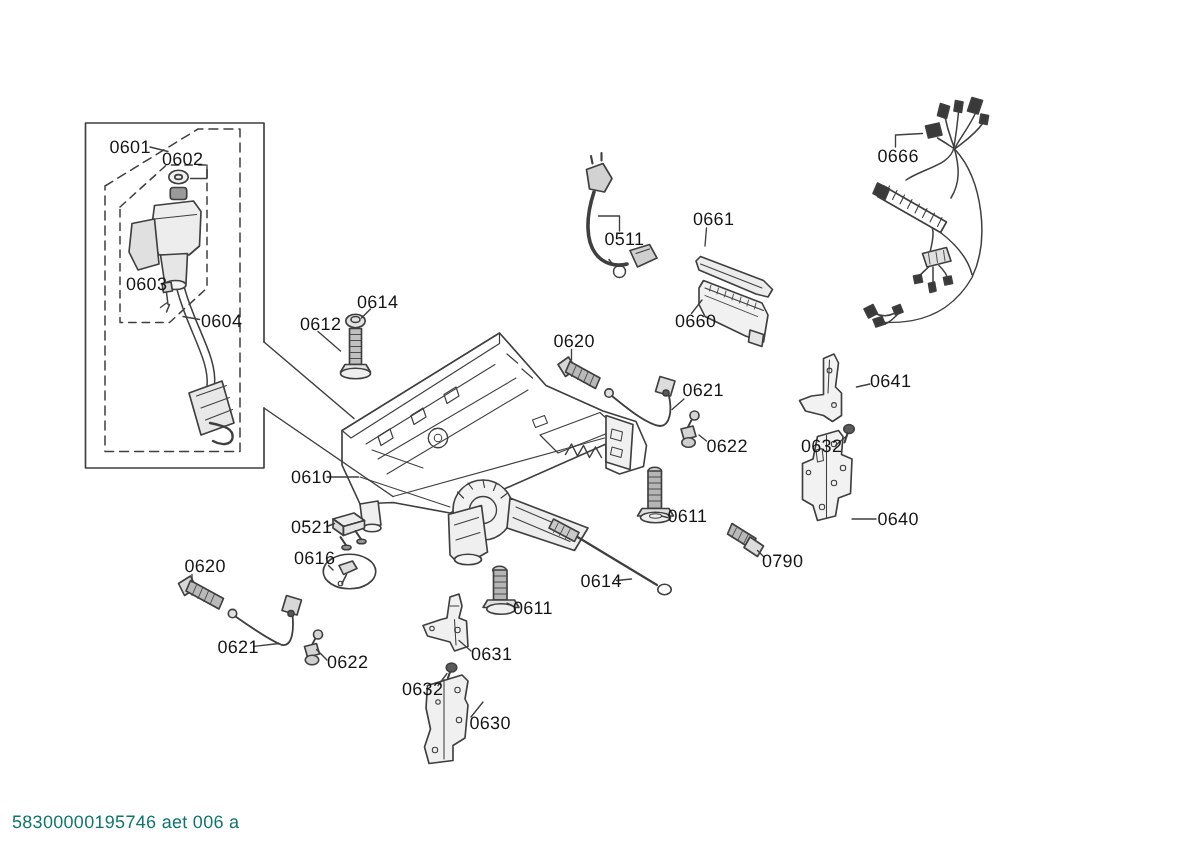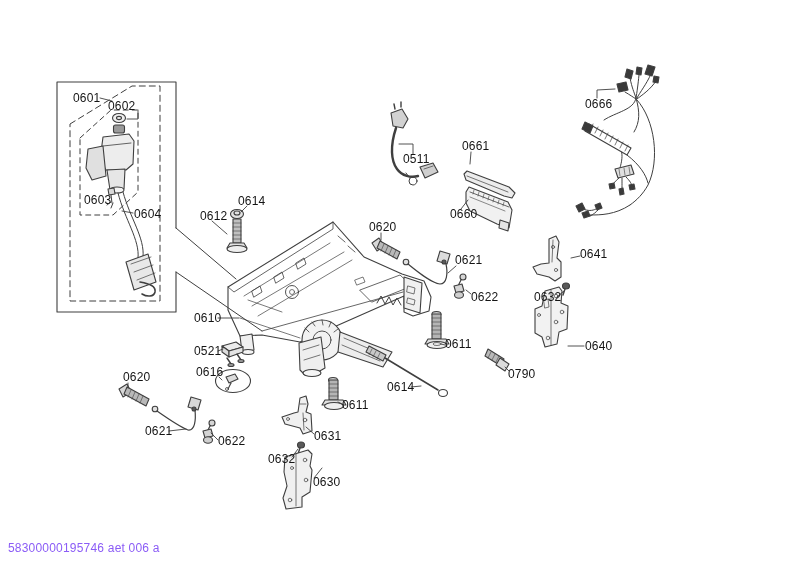--- a/index.html
+++ b/index.html
@@ -1,21 +1,21 @@
 <!DOCTYPE html>
 <html><head>
 <meta charset="utf-8">
 <style>
   html,body{margin:0;padding:0;background:#fff;}
   #stage{position:relative;width:800px;height:566px;background:#ffffff;overflow:hidden;
          font-family:"Liberation Sans",sans-serif;}
   svg{position:absolute;left:0;top:0;}
   .plabel{position:absolute;font-size:12px;line-height:12px;color:#141414;
           letter-spacing:0.2px;white-space:nowrap;}
-  .footer{position:absolute;font-size:12px;color:#8b5cf6;letter-spacing:0.2px;}
+  .footer{position:absolute;font-size:12px;color:#0f766e;letter-spacing:0.2px;}
 </style>
 </head>
 <body>
 
 <div id="stage">
 
 <svg width="800" height="566" viewBox="0 0 800 566">
   <g stroke="#3f3f3f" fill="none" stroke-width="1.1" stroke-linejoin="round" stroke-linecap="round">
 
     <g>
@@ -282,21 +282,21 @@
       <path d="M597,98 L597,90 L615,89"></path>
       <path d="M580,256 L571,258"></path>
       <path d="M557,297 L564,291"></path>
       <path d="M584,346 L568,346"></path>
     </g>
   </g>
 </svg>
 
 <div class="plabel" style="left:73px;top:92px">0601</div>
 <div class="plabel" style="left:108px;top:100px">0602</div>
-<div class="plabel" style="left:84px;top:194px">0603</div>
+<div class="plabel" style="left:84px;top:183px">0603</div>
 <div class="plabel" style="left:134px;top:208px">0604</div>
 <div class="plabel" style="left:238px;top:195px">0614</div>
 <div class="plabel" style="left:200px;top:210px">0612</div>
 <div class="plabel" style="left:194px;top:312px">0610</div>
 <div class="plabel" style="left:194px;top:345px">0521</div>
 <div class="plabel" style="left:196px;top:366px">0616</div>
 <div class="plabel" style="left:123px;top:371px">0620</div>
 <div class="plabel" style="left:145px;top:425px">0621</div>
 <div class="plabel" style="left:218px;top:435px">0622</div>
 <div class="plabel" style="left:369px;top:221px">0620</div>

